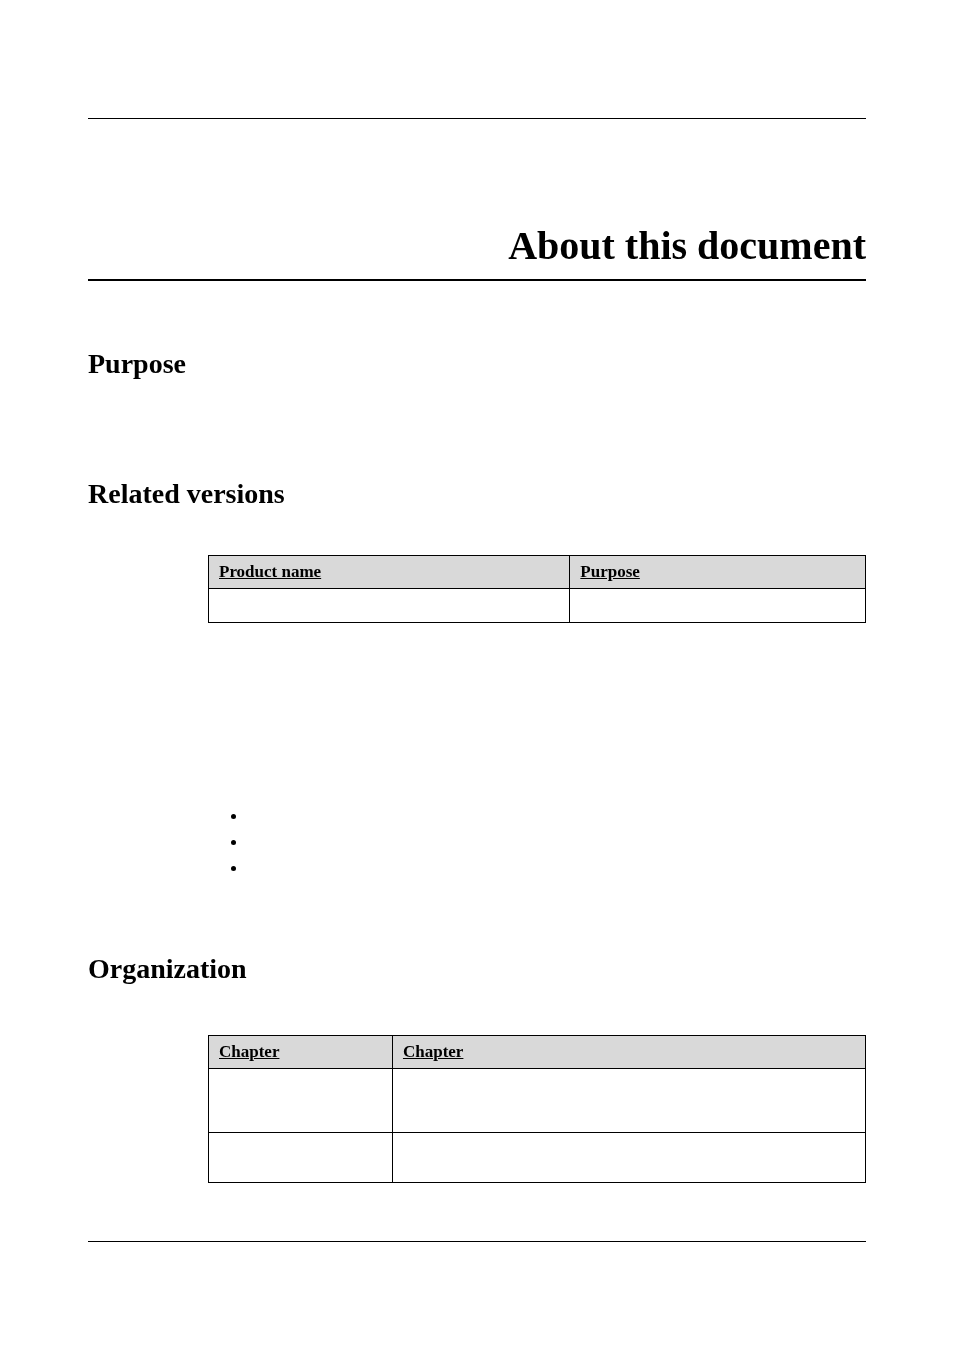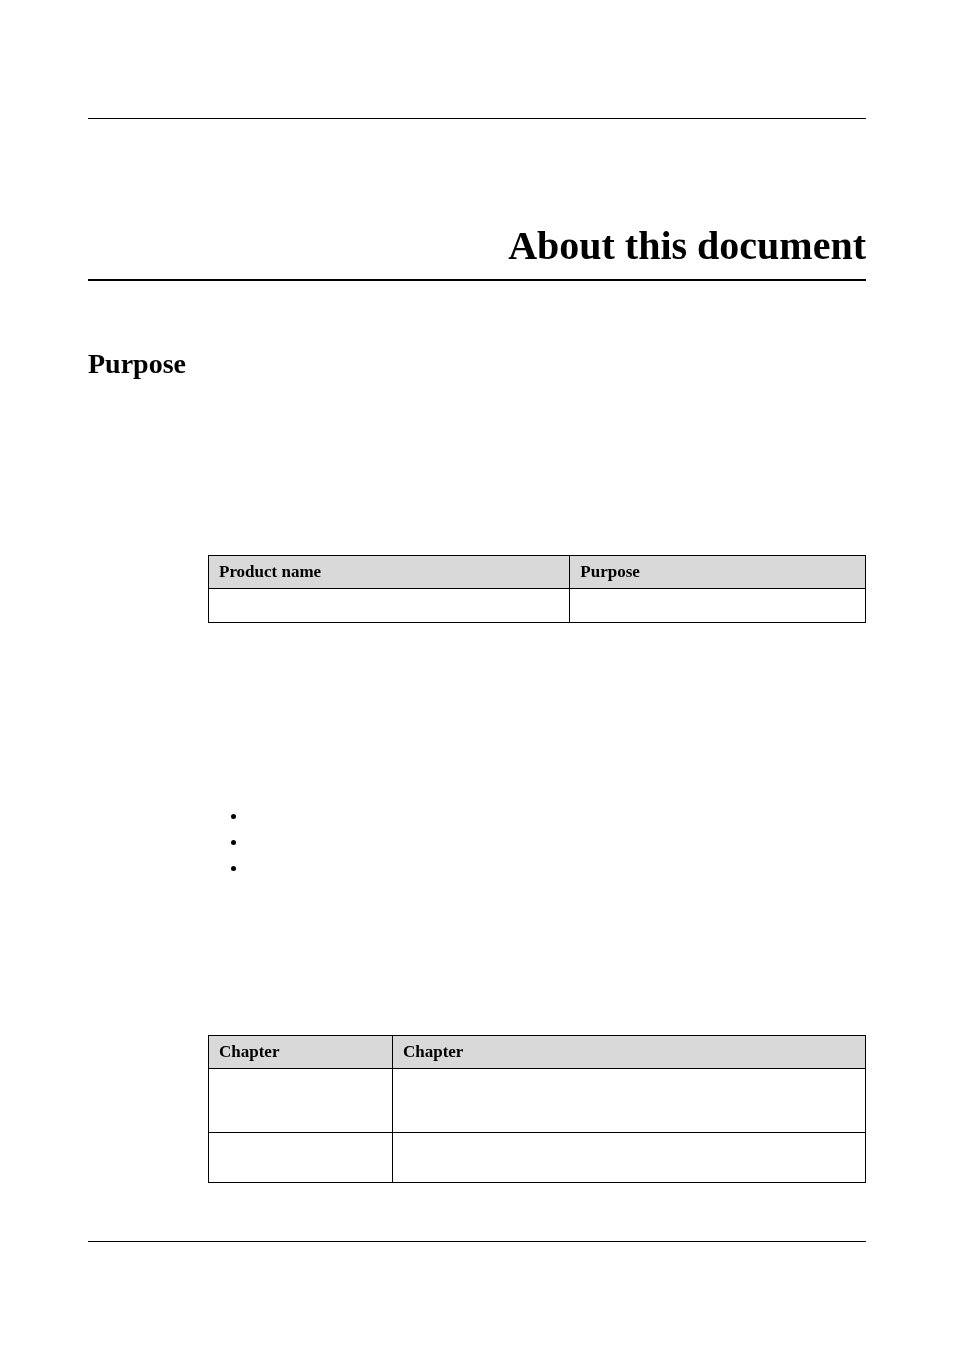--- a/index.html
+++ b/index.html
@@ -63,20 +63,21 @@
   table.doc th, table.doc td {
     border: 1px solid #000;
     text-align: left;
     padding: 6px 10px;
     font-size: 17px;
     vertical-align: top;
   }
   table.doc th {
     background: #d9d9d9;
     font-weight: 700;
+    text-decoration: underline;
   }
 
   .related-table-wrap { position: absolute; top: 555px; left: 0; right: 0; }
   .related-table th:first-child { width: 55%; }
   .related-table td { height: 34px; }
 
   .audience-list-wrap { position: absolute; top: 802px; left: 0; right: 0; }
   ul.bullets {
     list-style: disc;
     padding-left: 40px;
@@ -97,20 +98,23 @@
   <div class="top-rule"></div>
 
   <div class="title-block">
     <h1>About this document</h1>
   </div>
 
   <div class="section s-purpose">
     <h2>Purpose</h2>
   </div>
 
+  <div class="section s-related">
+    <h2>Related versions</h2>
+  </div>
 
   <div class="related-table-wrap content-indent">
     <table class="doc related-table">
       <thead>
         <tr>
           <th>Product name</th>
           <th>Purpose</th>
         </tr>
       </thead>
       <tbody>
@@ -124,20 +128,23 @@
 
 
   <div class="audience-list-wrap content-indent">
     <ul class="bullets">
       <li></li>
       <li></li>
       <li></li>
     </ul>
   </div>
 
+  <div class="section s-org">
+    <h2>Organization</h2>
+  </div>
 
   <div class="org-table-wrap content-indent">
     <table class="doc org-table">
       <thead>
         <tr>
           <th>Chapter</th>
           <th>Chapter</th>
         </tr>
       </thead>
       <tbody>

